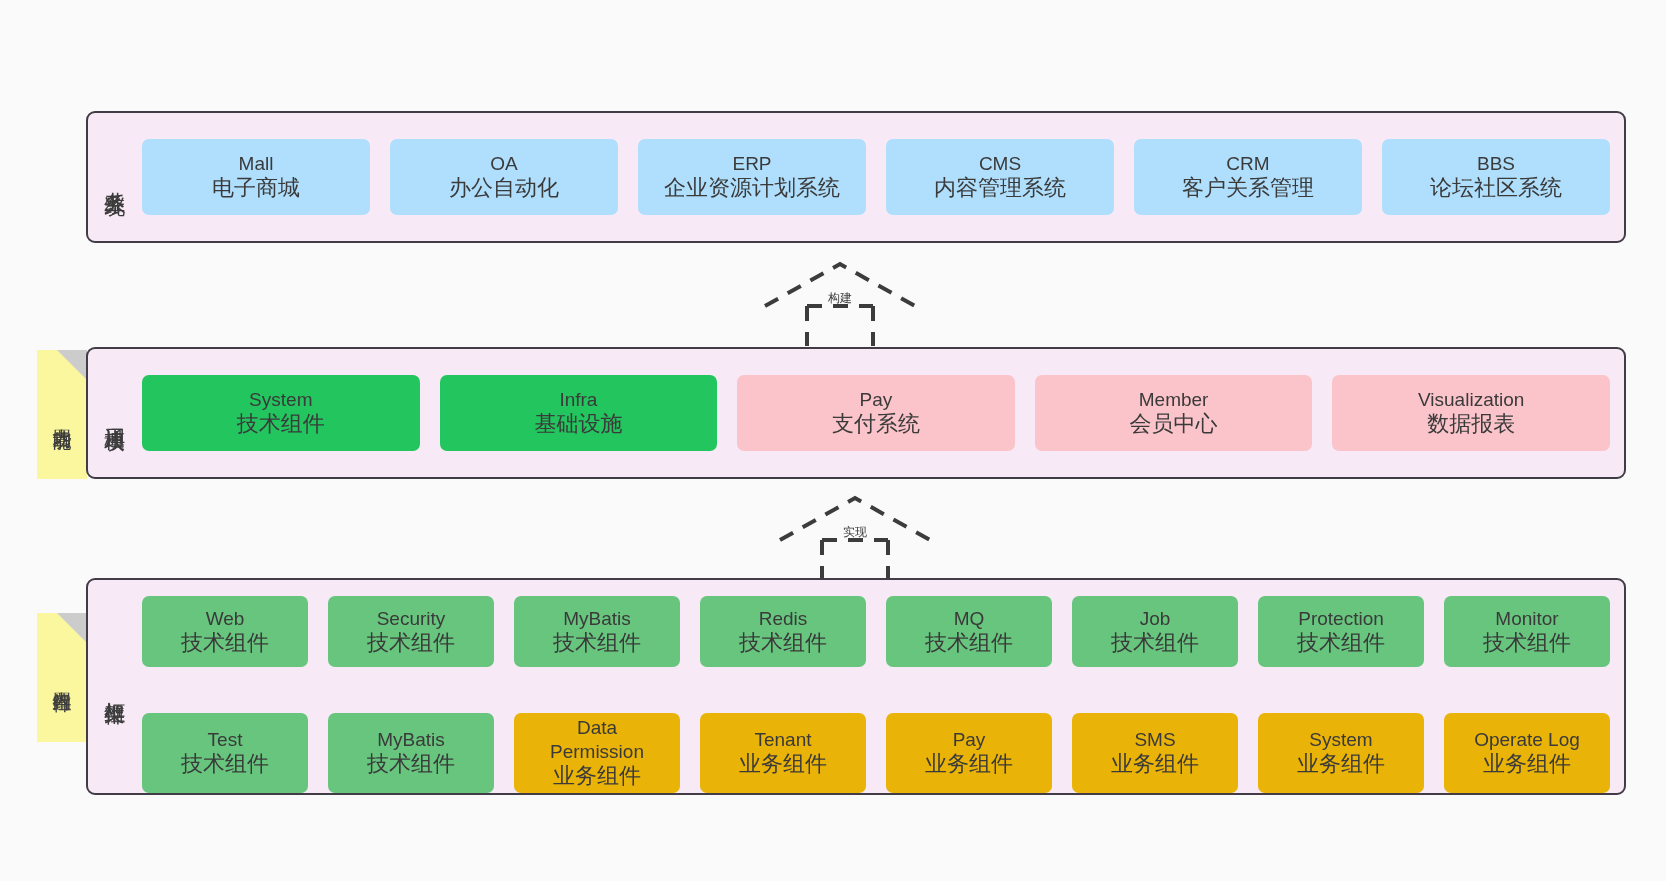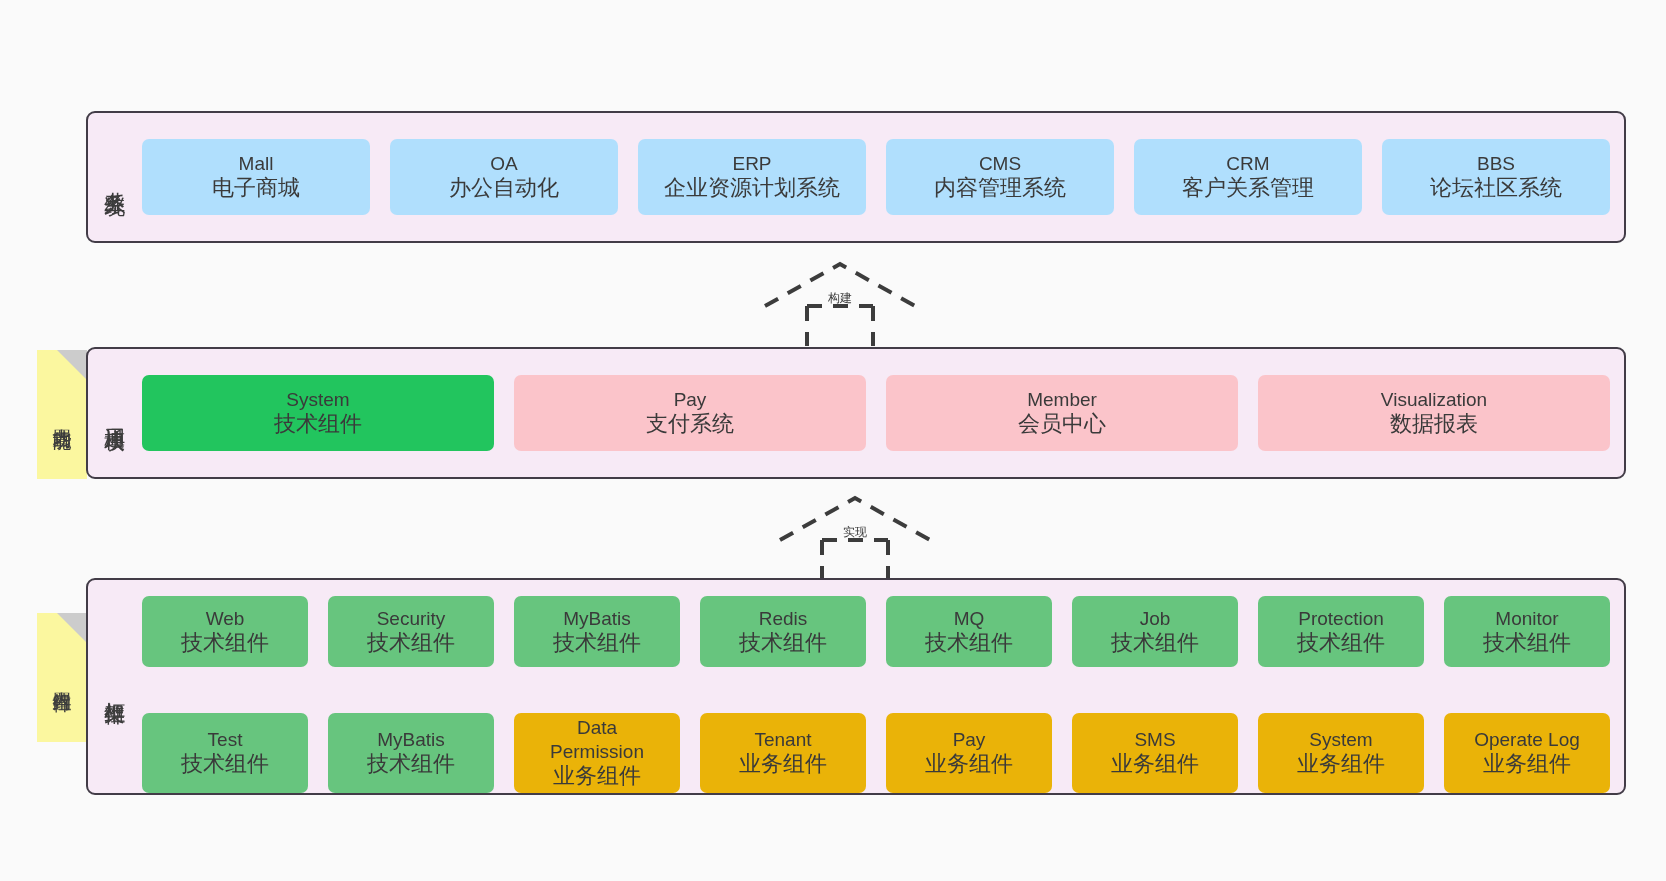--- a/index.html
+++ b/index.html
@@ -189,20 +189,24 @@
     <span>内置功能</span>
   </div>
   <div class="layer" id="layer-1" style="left:86px; top:347px; width:1540px; height:132px;">
     <div class="layer-title">通用模块</div>
     <div class="layer-body">
       <div class="row" style="height:76px;">
         <div class="node red">
           <span class="en">System</span>
           <span class="cn">技术组件</span>
         </div>
+        <div class="node red">
+          <span class="en">Infra</span>
+          <span class="cn">基础设施</span>
+        </div>
         <div class="node pink">
           <span class="en">Pay</span>
           <span class="cn">支付系统</span>
         </div>
         <div class="node pink">
           <span class="en">Member</span>
           <span class="cn">会员中心</span>
         </div>
         <div class="node pink">
           <span class="en">Visualization</span>

